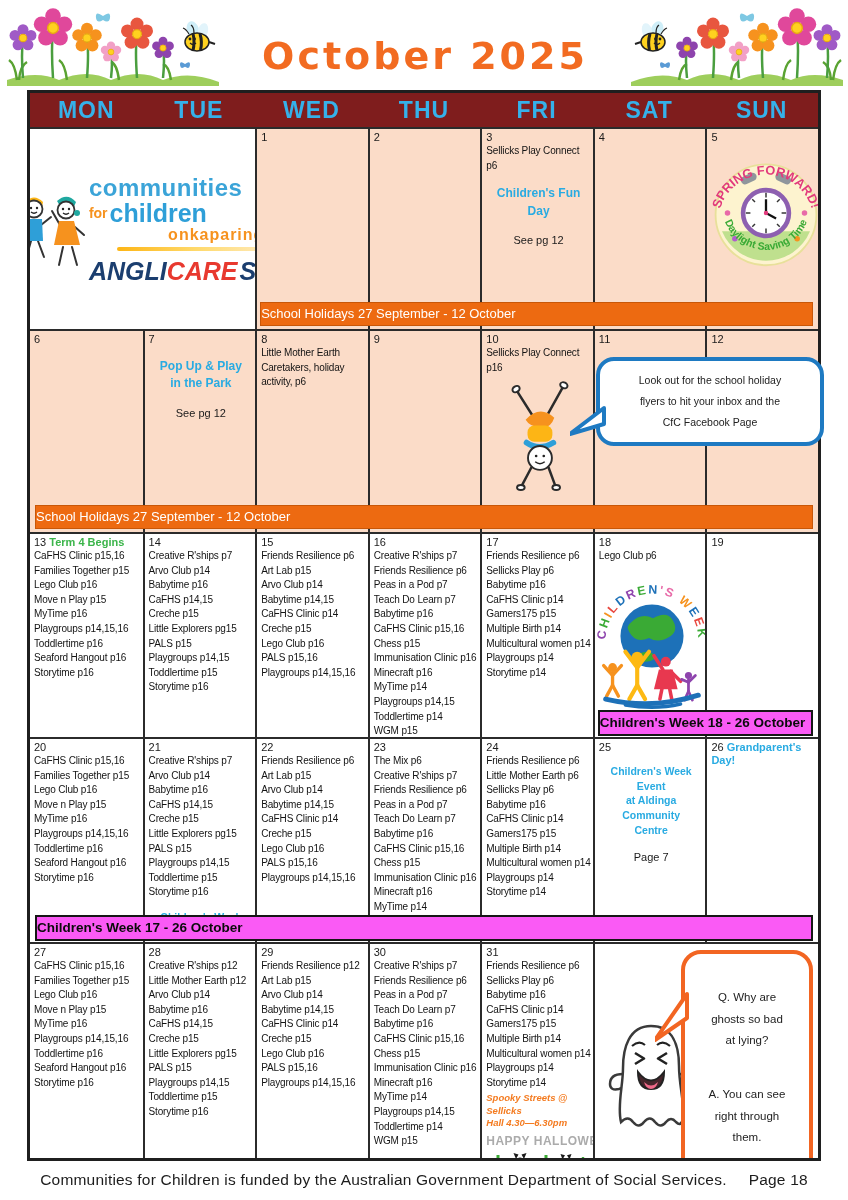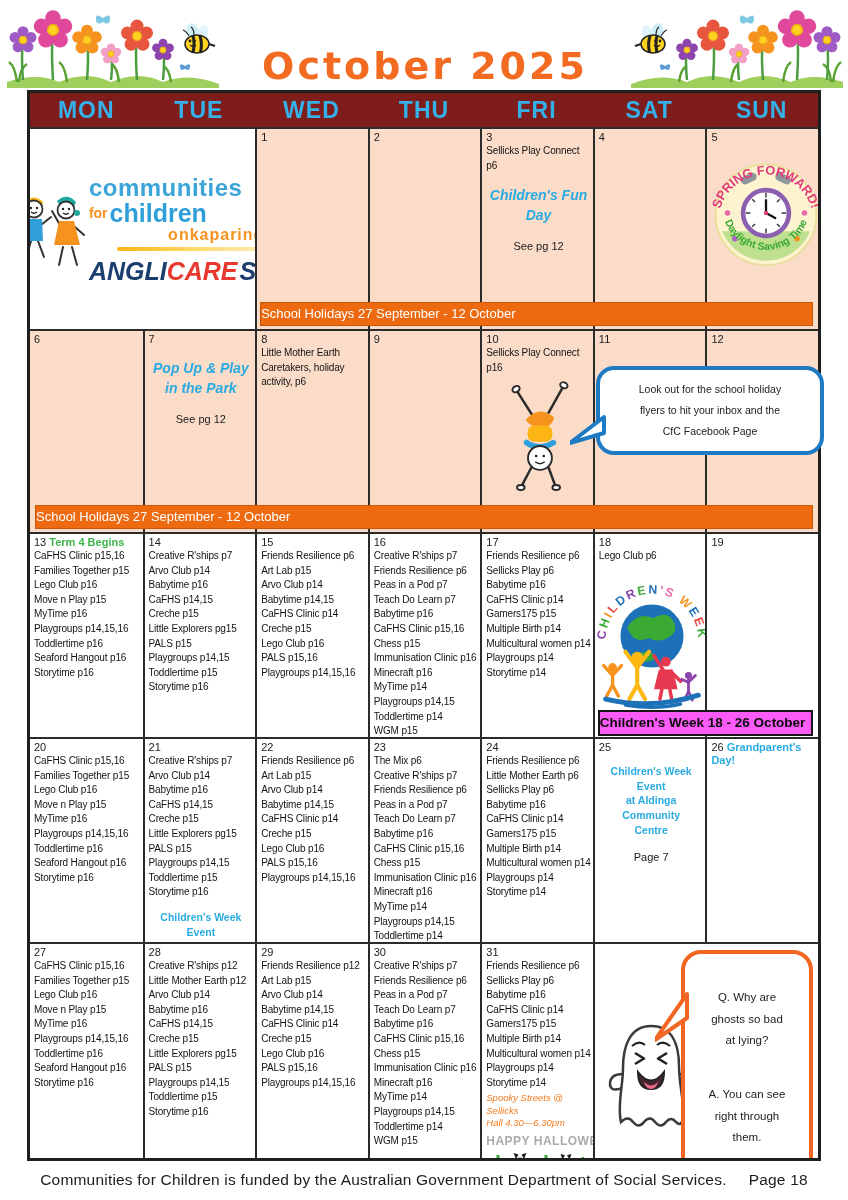--- a/index.html
+++ b/index.html
@@ -1,44 +1,44 @@
 <!DOCTYPE html>
 <html><head>
 <meta charset="utf-8">
 <style>
   html,body{margin:0;padding:0;}
   body{width:848px;height:1200px;background:#ffffff;font-family:"Liberation Sans",sans-serif;overflow:hidden;position:relative;}
   .page{width:848px;height:1200px;position:relative;}
 
   
-  .tophdr{display:flex;align-items:flex-end;padding:6px 4px 2px 6px;height:82px;gap:14px;}
+  .tophdr{display:flex;align-items:center;padding:6px 4px 2px 6px;height:82px;gap:14px;}
   .garden{width:214px;height:78px;flex:0 0 auto;}
   .garden.flip{transform:scaleX(-1);}
   .main-title{flex:1;text-align:center;margin-top:18px;font-size:38px;font-weight:800;color:#f26b21;letter-spacing:3px;font-family:"DejaVu Sans",sans-serif;}
 
   
   .calendar{margin:0 27px;border:3px solid #1f1f1f;background:#fff;}
   .dow-row{display:grid;grid-template-columns:repeat(7,1fr);height:34px;background:#7f1d1d;}
   .dow{text-align:center;line-height:34px;font-size:23px;font-weight:700;color:#35b1ea;letter-spacing:1px;}
   .week{display:grid;grid-template-columns:repeat(7,1fr);position:relative;border-top:2px solid #2b2b2b;background:#fff;}
   .week.holiday .cell{background:#fbdcc8;}
   .cell{position:relative;overflow:hidden;padding:2px 2px 0 4px;background:#fff;}
   .cell + .cell{border-left:2px solid #2b2b2b;}
   .cell.span2{grid-column:span 2;}
   .week.holiday .cell.logo{background:#fff;}
   .daynum{font-size:11px;color:#1a1a1a;line-height:13px;}
   .daynum .note{font-weight:600;}
   .note.green{color:#3bb54a;}
   .note.cyan{color:#29abe2;}
   .ev{font-size:10px;line-height:14.6px;color:#131313;letter-spacing:-0.15px;}
   .extra{white-space:pre-line;text-align:center;}
-  .extra.cyan-lg{color:#29abe2;font-weight:700;font-size:14px;line-height:1.45;margin-top:12px;font-style:italic;}
+  .extra.cyan-lg{color:#29abe2;font-weight:700;font-size:12px;line-height:1.45;margin-top:12px;}
   .extra.cyan-sm{color:#29abe2;font-weight:700;font-size:10.5px;line-height:1.4;margin-top:10px;}
   .extra.plain{color:#1a1a1a;font-size:11px;margin-top:14px;}
-  .extra.orange{color:#f47b20;font-weight:400;font-size:9.5px;line-height:1.3;text-align:left;margin-top:2px;font-style:italic;}
+  .extra.orange{color:#f47b20;font-weight:700;font-size:9.5px;line-height:1.3;text-align:left;margin-top:2px;font-style:italic;}
   .hallow-text{font-size:12px;color:#ababab;letter-spacing:0.5px;white-space:nowrap;margin-top:5px;font-weight:600;}
 
   
   .banner{position:absolute;z-index:4;}
   .banner.orange{background:#ed6a11;color:#ffffff;font-size:13px;height:22px;line-height:22px;bottom:3px;border:1px solid #c85708;}
   .banner.magenta{background:#fa5af5;color:#0b0b0b;font-weight:700;font-size:13.5px;height:22px;line-height:22px;border:2px solid #161616;}
 
   
   .artwrap{text-align:center;}
   .art-spring{margin-top:14px;}
@@ -55,21 +55,21 @@
   .lg2 .for{color:#f6921e;font-size:14px;font-weight:700;margin-right:2px;vertical-align:4px;}
   .lg2 .children{color:#2e9fd8;font-size:25px;font-weight:700;}
   .lg3{color:#f6921e;font-size:16px;font-weight:700;text-align:right;letter-spacing:1px;margin-top:-2px;}
   .swoosh{height:4px;border-radius:3px;background:linear-gradient(90deg,#fdb515,#ffd96b,#fdb51544);margin:3px 0 6px 28px;}
   .lg4{font-style:italic;font-weight:900;font-size:25px;letter-spacing:0;}
   .lg4 .angli{color:#1b3e6f;}
   .lg4 .care{color:#e8392f;}
   .lg4 .sa{color:#1b3e6f;font-weight:700;margin-left:2px;}
 
   
-  .bubble-blue{position:absolute;left:566px;top:35px;width:212px;background:#fff;border:4px solid #1e7ac2;border-radius:18px;padding:9px 4px;font-size:10.5px;line-height:2.0;text-align:center;white-space:pre-line;z-index:6;color:#222;}
+  .bubble-blue{position:absolute;left:566px;top:26px;width:212px;background:#fff;border:4px solid #1e7ac2;border-radius:18px;padding:9px 4px;font-size:10.5px;line-height:2.0;text-align:center;white-space:pre-line;z-index:6;color:#222;}
   .tail-b{position:absolute;left:-30px;bottom:4px;}
   .cell.ghost{padding:0;}
   .bubble-orange{position:absolute;right:5px;top:6px;width:116px;background:#fff;border:4px solid #f26522;border-radius:20px;padding:12px 4px;font-size:11.5px;line-height:1.85;text-align:center;white-space:pre-line;z-index:6;color:#222;}
   .bubble-orange .ba{margin-top:12px;}
   .tail-o{position:absolute;left:-30px;top:38px;}
   .art-ghost{position:absolute;left:8px;bottom:16px;}
 
   
   .footer{display:flex;justify-content:center;align-items:baseline;margin-top:10px;font-size:15.5px;color:#1c1c1c;letter-spacing:0.2px;}
   .footer .pagenum{margin-left:22px;}
@@ -484,20 +484,21 @@
           <div class="cell">
             <div class="daynum">25</div>
             <div class="extra cyan-sm">Children's Week Event
 at Aldinga Community
 Centre</div>
             <div class="extra plain">Page 7</div>
           </div>
           <div class="cell">
             <div class="daynum">26<span class="note cyan"> Grandparent's Day!</span></div>
           </div>
+          <div class="banner magenta" style="left: calc(0% + 5px); right: 5px; bottom: 1px;">Children's Week 17 - 26 October</div>
         </div>
         <div class="week" style="height: 214px;">
           <div class="cell">
             <div class="daynum">27</div>
             <div class="ev">CaFHS Clinic p15,16</div>
             <div class="ev">Families Together p15</div>
             <div class="ev">Lego Club p16</div>
             <div class="ev">Move n Play p15</div>
             <div class="ev">MyTime p16</div>
             <div class="ev">Playgroups p14,15,16</div>

